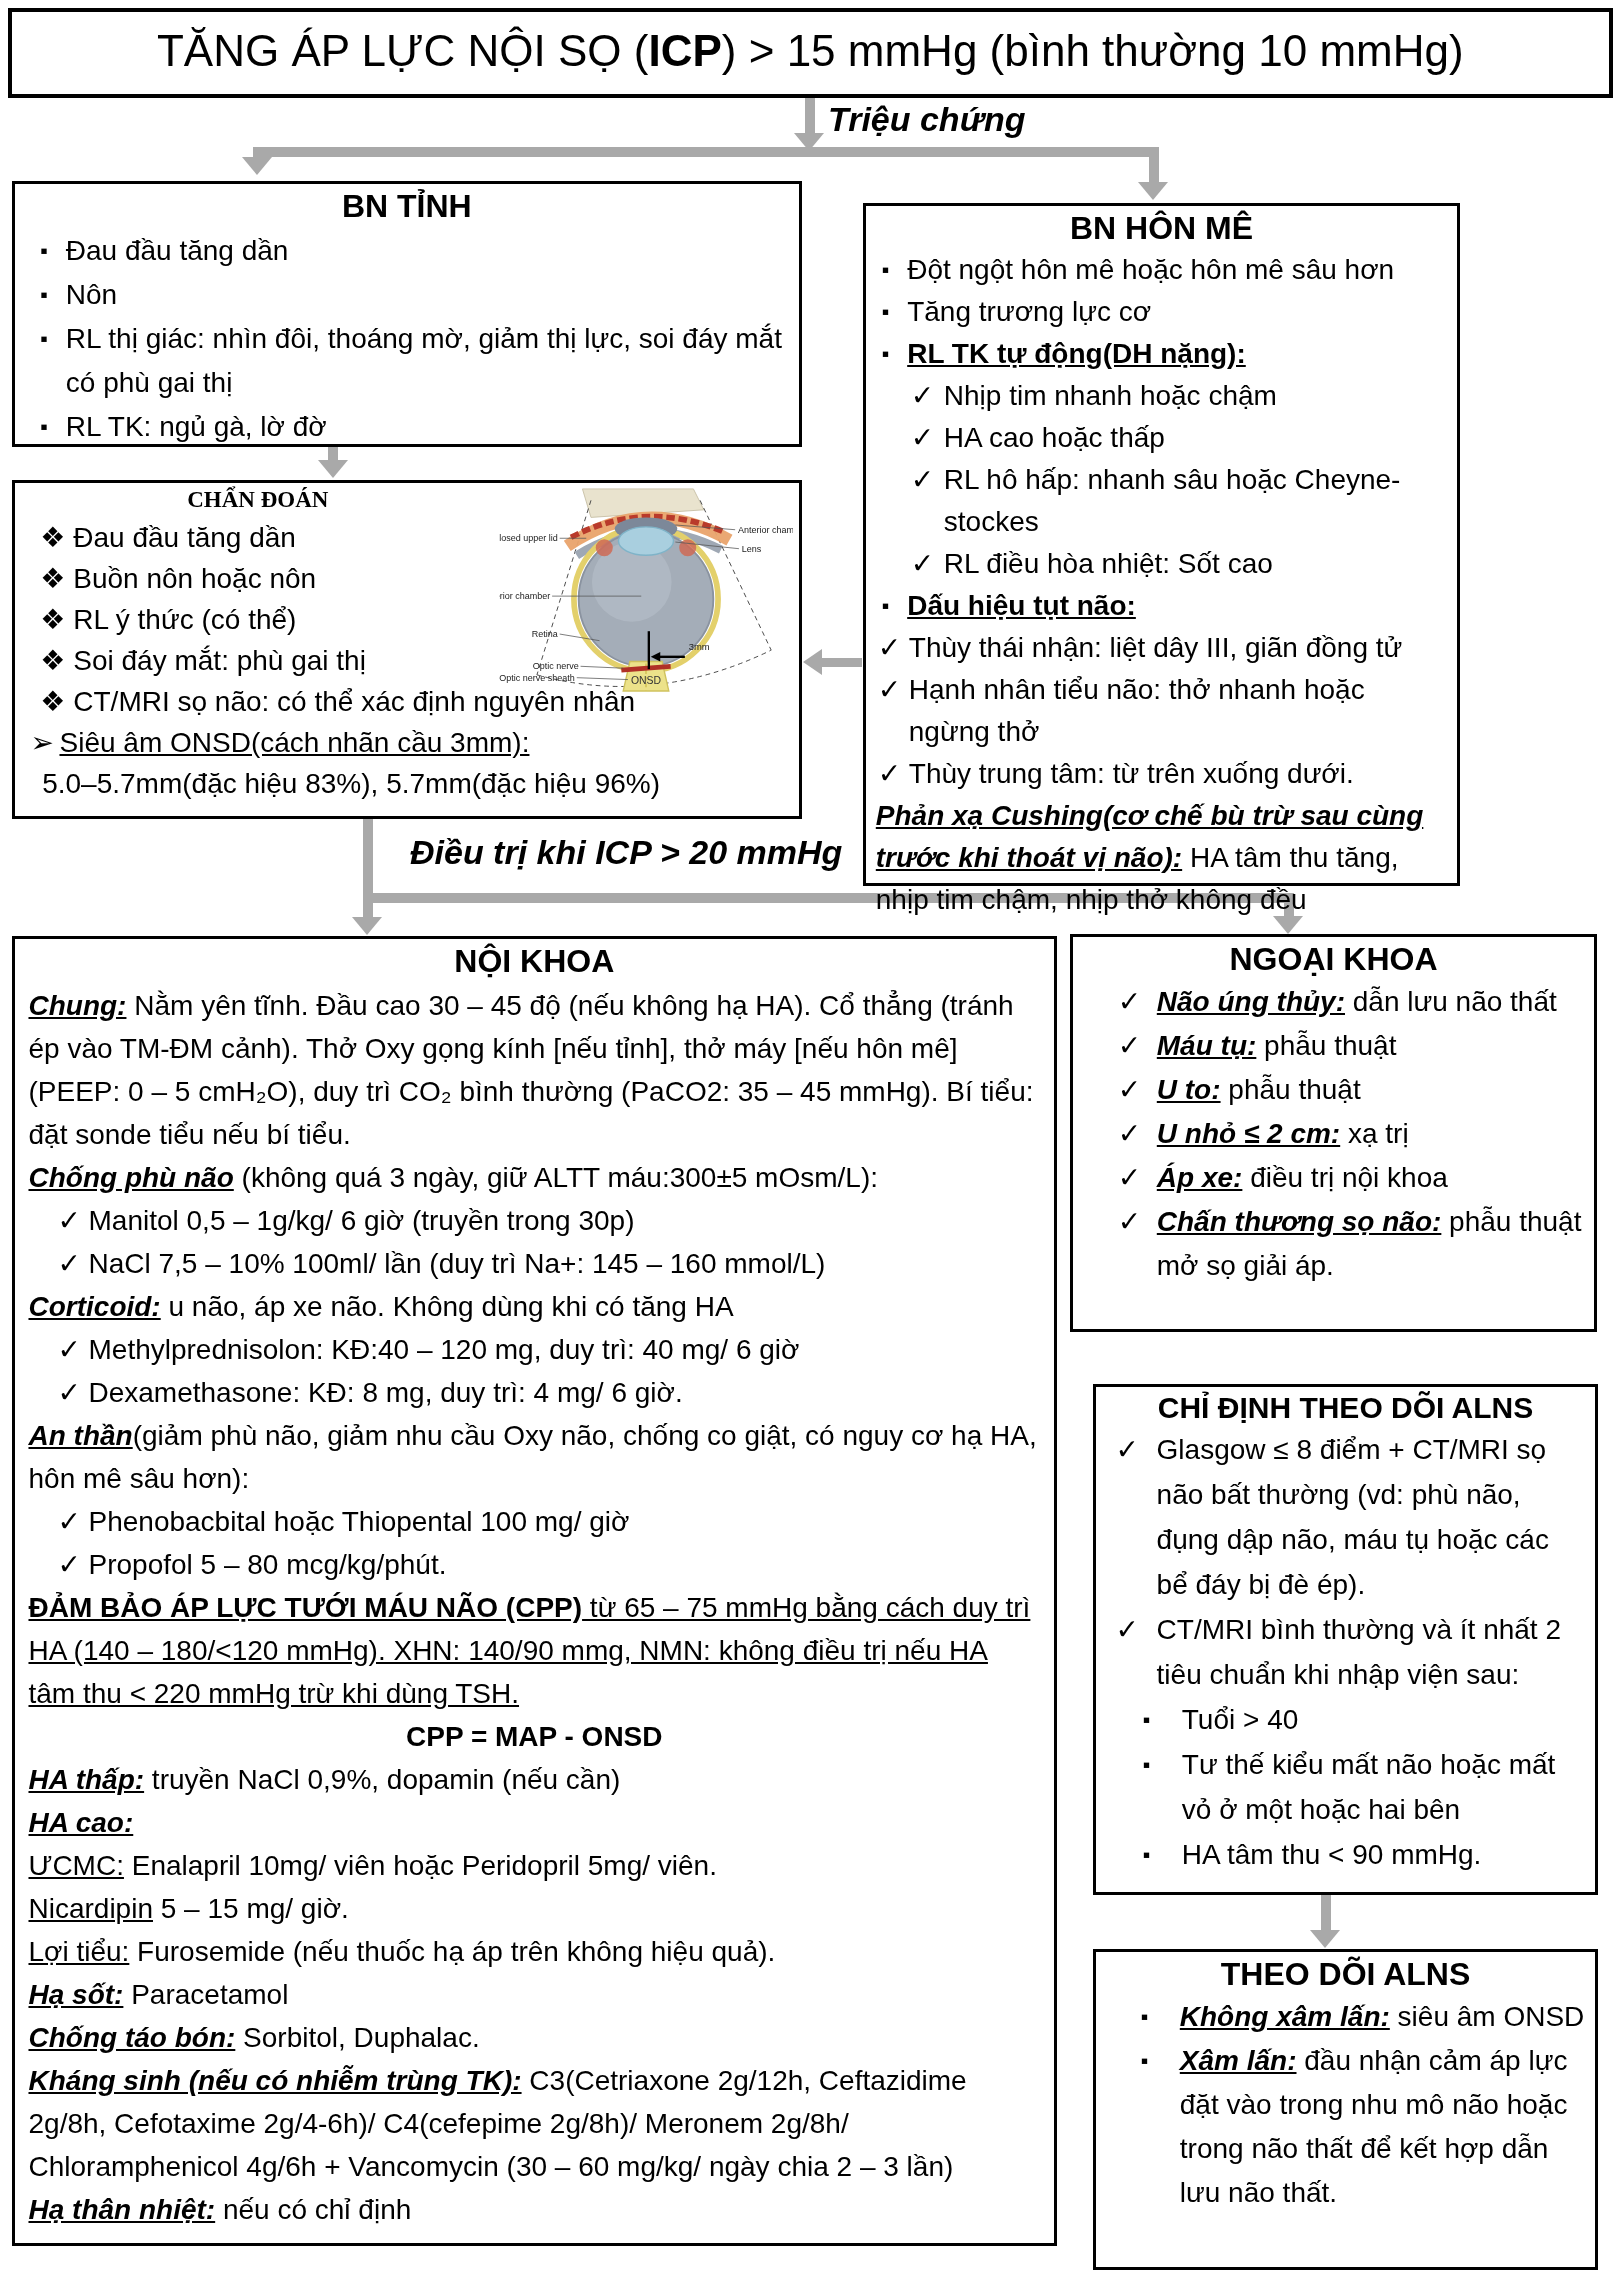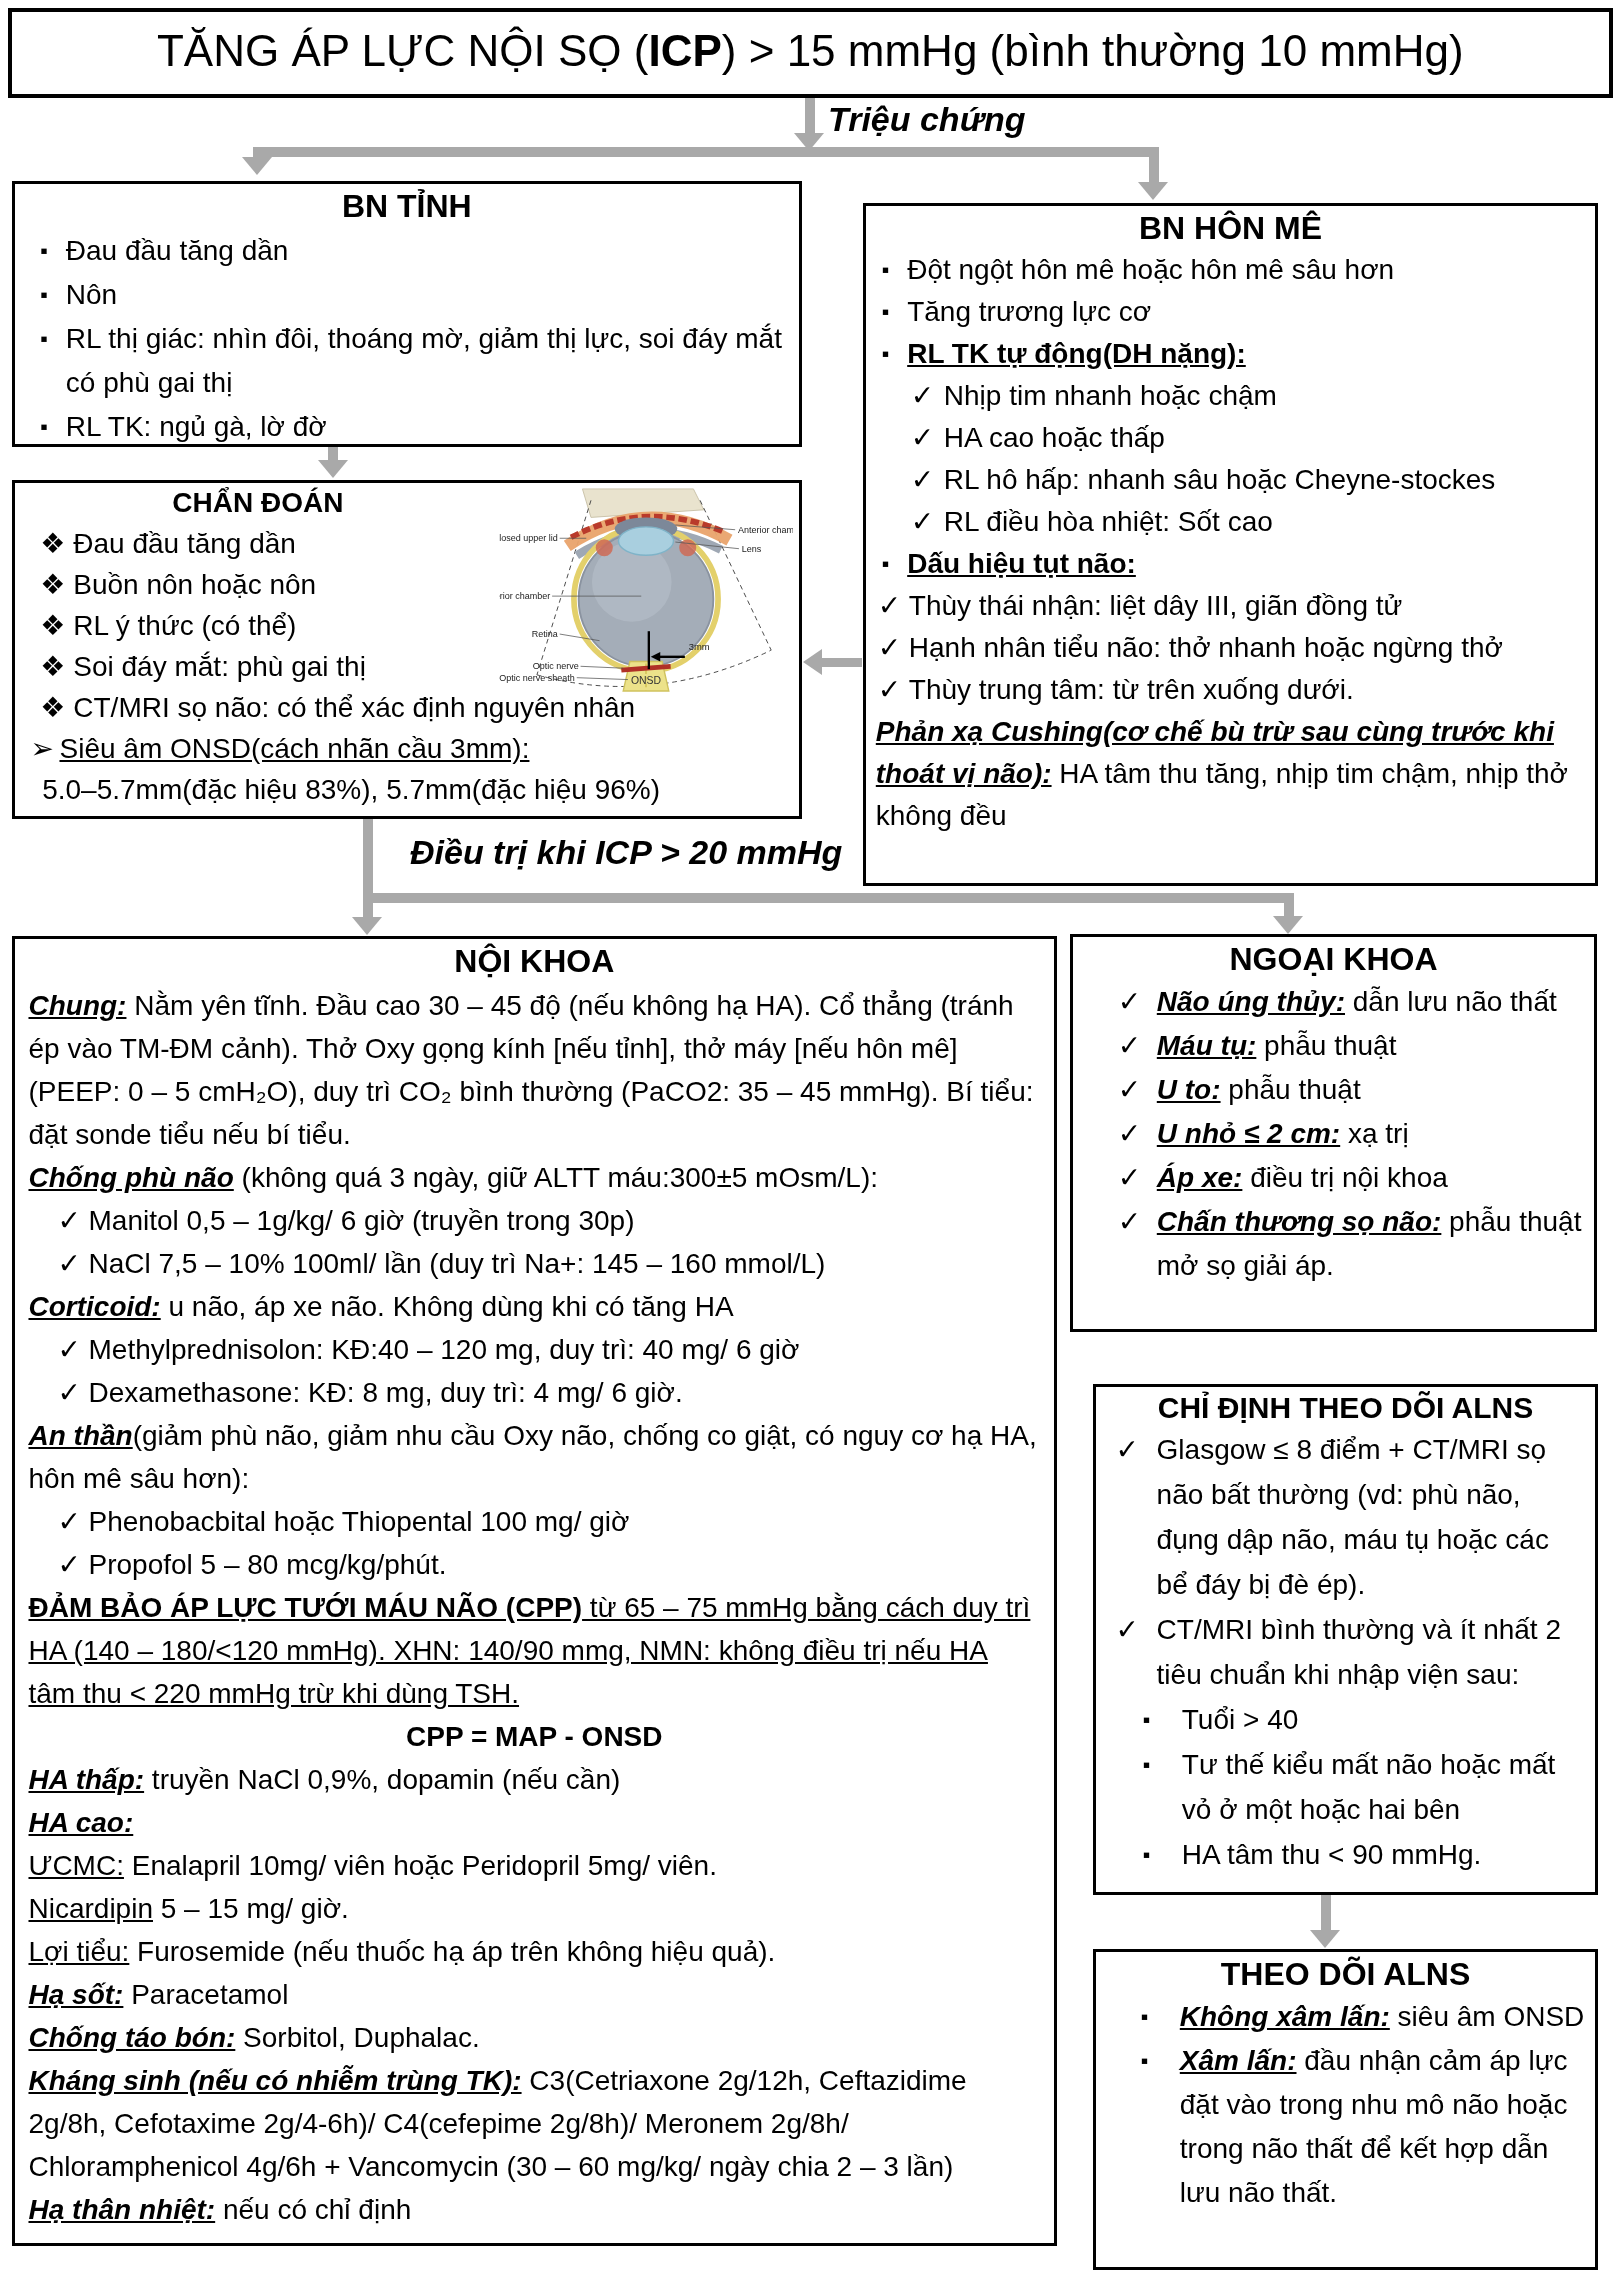--- a/index.html
+++ b/index.html
@@ -96,21 +96,21 @@
           <span class="b">▪</span>
           <span class="t">RL thị giác: nhìn đôi, thoáng mờ, giảm thị lực, soi đáy mắt có phù gai thị</span>
         </div>
       <div class="item sq sqb">
           <span class="b">▪</span>
           <span class="t">RL TK: ngủ gà, lờ đờ</span>
         </div>
     </div>
   </div>
 
-  <div class="box" id="bn-hon-me" style="left:863px;top:203px;width:735px;height:683px;">
+  <div class="box" id="bn-hon-me" style="left:863px;top:203px;width:597px;height:683px;">
     <div class="box-title">BN HÔN MÊ</div>
     <div class="pad" style="padding:0 9.8px 2px 9.8px;">
       <div class="item sq sqb">
           <span class="b">▪</span>
           <span class="t">Đột ngột hôn mê hoặc hôn mê sâu hơn</span>
         </div>
       <div class="item sq sqb">
           <span class="b">▪</span>
           <span class="t">Tăng trương lực cơ</span>
         </div>
@@ -148,21 +148,21 @@
         </div>
       <div class="item chk2">
           <span class="b">✓</span>
           <span class="t">Thùy trung tâm: từ trên xuống dưới.</span>
         </div>
       <p class="para"><span class="biu">Phản xạ Cushing(cơ chế bù trừ sau cùng trước khi thoát vị não):</span><span> HA tâm thu tăng, nhịp tim chậm, nhịp thở không đều</span></p>
     </div>
   </div>
 
   <div class="box" id="chan-doan" style="left:11.8px;top:480px;width:790px;height:339px;">
-    <div class="box-title" style="width:62%;font-size:28px;">CHẨN ĐOÁN</div>
+    <div class="box-title" style="width:62%;font-size:23px;font-family:Liberation Serif, serif;">CHẨN ĐOÁN</div>
 
     <svg class="eye" viewBox="0 0 310 215">
       <rect x="0" y="0" width="310" height="215" fill="#ffffff"></rect>
       <polygon points="88,2 205,2 216,24 97,32" fill="#e9e3ce" stroke="#c9c2a8" stroke-width="1"></polygon>
       <path d="M97,14 L40,198" stroke="#444" stroke-width="1" stroke-dasharray="5,4" fill="none"></path>
       <path d="M212,14 L287,172" stroke="#444" stroke-width="1" stroke-dasharray="5,4" fill="none"></path>
       <path d="M40,198 Q163,232 287,172" stroke="#444" stroke-width="1" stroke-dasharray="5,4" fill="none"></path>
       <path d="M72,62 Q155,6 243,56" stroke="#e9a36b" stroke-width="13" fill="none" opacity="0.95"></path>
       <path d="M76,53 Q155,12 239,48" stroke="#b93a2b" stroke-width="6" stroke-dasharray="9,4" fill="none"></path>
       <path d="M82,72 Q155,26 234,66" stroke="#9fa8b4" stroke-width="9" fill="none"></path>

